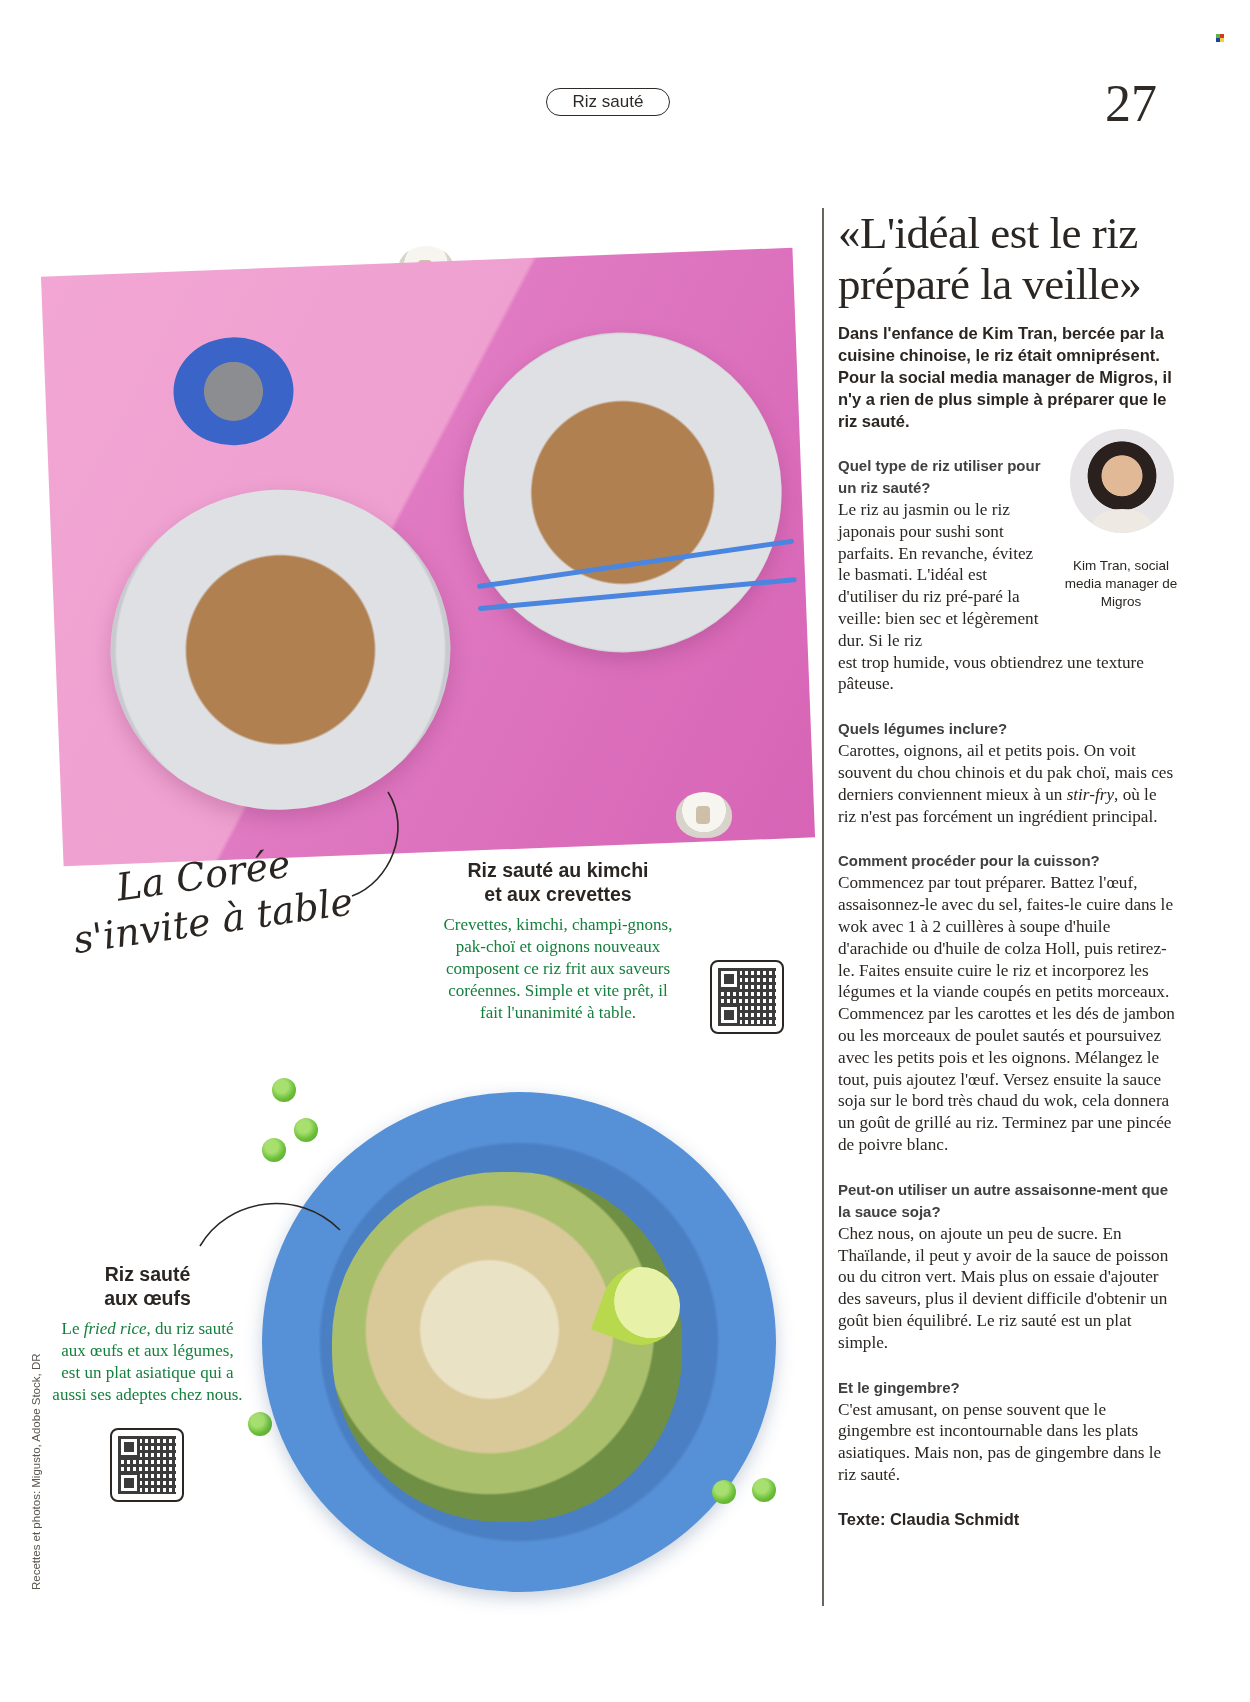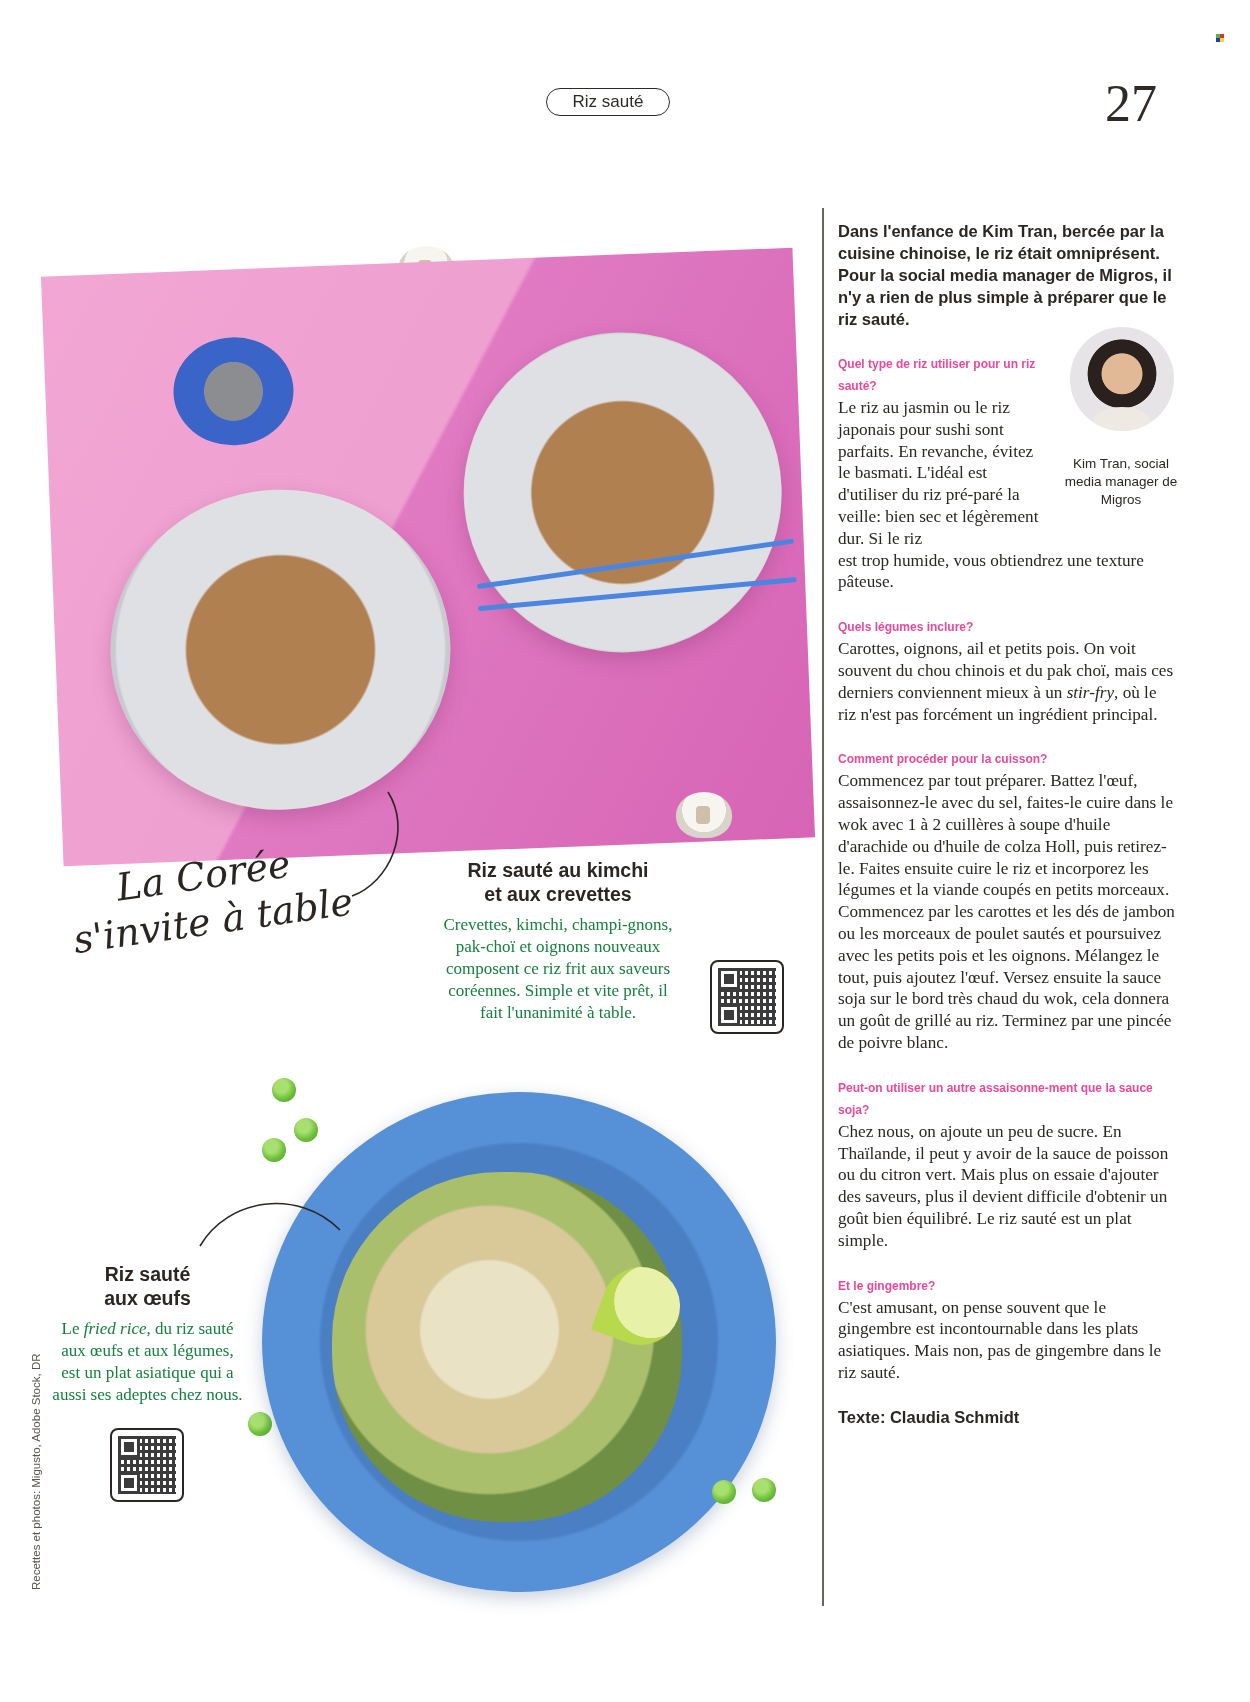--- a/index.html
+++ b/index.html
@@ -59,21 +59,21 @@
   .qr-2 { left: 110px; top: 1428px; }
 
   .credits { position: absolute; left: 30px; top: 1590px; transform: rotate(-90deg); transform-origin: left top; font-family: "Liberation Sans", sans-serif; font-size: 11.5px; color: #5a554f; white-space: nowrap; }
 
   
   .right-column { position: absolute; left: 822px; top: 208px; width: 356px; height: 1398px; border-left: 2px solid #6b655f; }
   .right-inner { position: absolute; left: 14px; top: 0; width: 340px; }
   .headline { font-family: "Liberation Serif", serif; font-size: 45px; line-height: 51px; color: #2b2622; font-weight: normal; letter-spacing: -0.5px; }
   .intro { margin-top: 12px; font-family: "Liberation Sans", sans-serif; font-weight: bold; font-size: 16.5px; line-height: 22px; color: #2b2622; }
   .qa { margin-top: 23px; }
-  .qa h3 { font-family: "Liberation Sans", sans-serif; font-weight: bold; font-size: 12px; line-height: 22px; color: #ec4899; }
+  .qa h3 { font-family: "Liberation Sans", sans-serif; font-weight: bold; font-size: 15px; line-height: 22px; color: #404040; }
   .qa p { font-family: "Liberation Serif", serif; font-size: 17.2px; line-height: 21.8px; color: #2b2622; }
   .qa-first { position: relative; }
   .qa-first .narrow { width: 210px; }
   .portrait { position: absolute; left: 232px; top: -26px; width: 104px; height: 104px; border-radius: 50%; background: radial-gradient(circle at 50% 45%, #e2b996 0 26%, #2a211e 27% 44%, #e6e4e6 45% 100%); overflow: hidden; }
   .portrait::after { content: ""; position: absolute; left: 22px; bottom: -10px; width: 60px; height: 34px; border-radius: 50% 50% 0 0; background: #eee9e2; }
   .portrait-caption { position: absolute; left: 218px; top: 102px; width: 130px; text-align: center; font-family: "Liberation Sans", sans-serif; font-weight: normal; font-size: 13.5px; line-height: 18px; color: #2b2622; }
   .byline { margin-top: 22px; font-family: "Liberation Sans", sans-serif; font-weight: bold; font-size: 16.5px; line-height: 22px; color: #2b2622; }
   em { font-style: italic; }
 </style>
 </head>
@@ -145,20 +145,21 @@
   <div class="recipe-text"><span>Le </span><em>fried rice</em><span>, du riz sauté aux œufs et aux légumes, est un plat asiatique qui a aussi ses adeptes chez nous.</span></div>
 </div>
 <div class="qr qr-2" title="QR code recette riz sauté aux œufs">
   <div class="qr-grid"></div>
 </div>
 
 <div class="credits">Recettes et photos: Migusto, Adobe Stock, DR</div>
 
 <div class="right-column">
   <div class="right-inner">
+    <h1 class="headline">«L'idéal est le riz préparé la veille»</h1>
     <p class="intro">Dans l'enfance de Kim Tran, bercée par la cuisine chinoise, le riz était omniprésent. Pour la social media manager de Migros, il n'y a rien de plus simple à préparer que le riz sauté.</p>
 
     <div class="qa qa-first">
       <div class="portrait"></div>
       <div class="portrait-caption">Kim Tran, social media manager de Migros</div>
       <h3 class="narrow">Quel type de riz utiliser pour un riz sauté?</h3>
       <p>
           <span style="display: block; width: 205px;">Le riz au jasmin ou le riz japonais pour sushi sont parfaits. En revanche, évitez le basmati. L'idéal est d'utiliser du riz pré-paré la veille: bien sec et légèrement dur. Si le riz</span>
           <span style="display: block;">est trop humide, vous obtiendrez une texture pâteuse.</span>
         </p>

